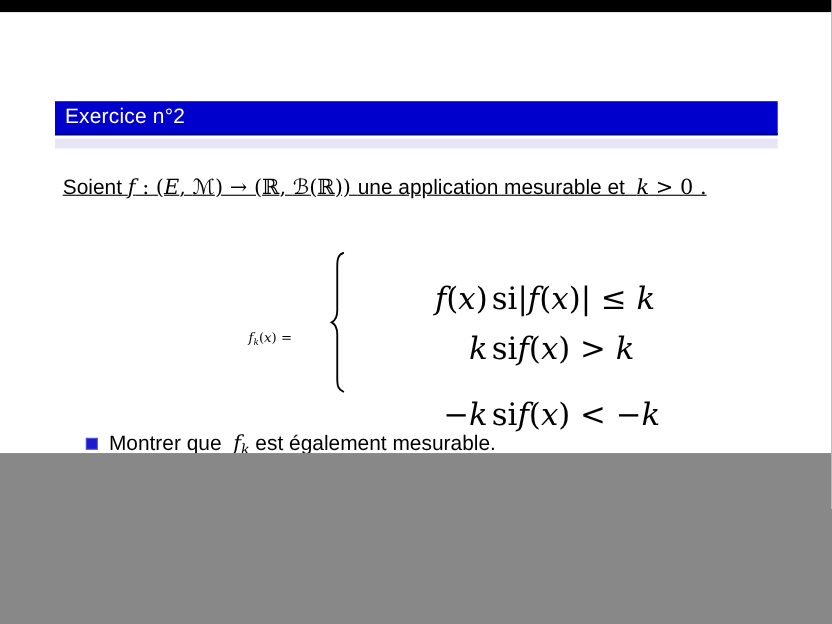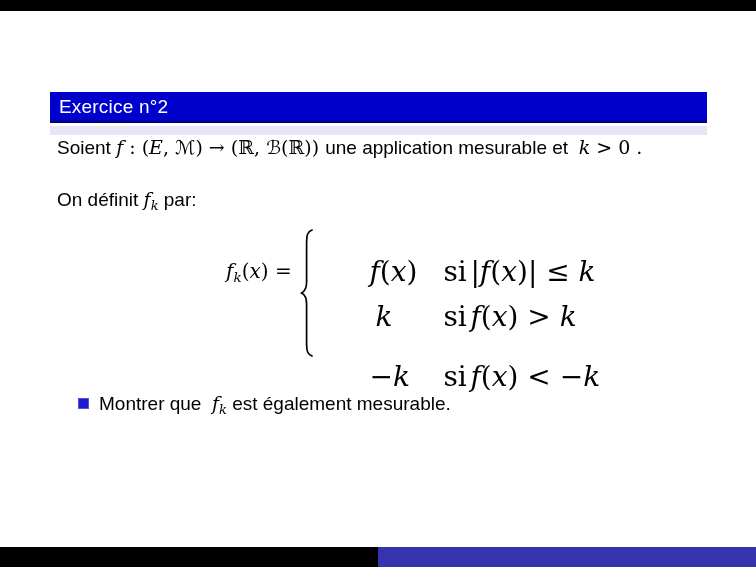--- a/index.html
+++ b/index.html
@@ -1,22 +1,23 @@
 <!DOCTYPE html>
 <html style="--c-topbar: #000000; --c-titlebar: #0000CC; --c-titlebar_border: #000080; --c-shadow: #E6E6F6; --c-text: #000000; --c-title_text: #FFFFFF; --c-bullet: #1B1BCE; --c-footer_left: #000000; --c-footer_right: #3533AE;"><head>
 <meta charset="utf-8">
 <style>
   html, body { margin: 0; padding: 0; background: #888; }
   .slide {
     position: relative;
-    width: 756px; height: 567px;
+    width: 756px; height: 412px;
     background: #ffffff;
     overflow: hidden;
     font-family: "Liberation Sans", sans-serif;
     color: var(--c-text, #000);
+    text-align: right;
   }
   .abs { position: absolute; }
 
   .top-bar { left: 0; top: 0; width: 756px; height: 11px; background: var(--c-topbar, #000); }
 
   .title-bar {
     left: 50px; top: 92px; width: 657px; height: 31px;
     background: var(--c-titlebar, #0000CC);
     border-bottom: 2px solid var(--c-titlebar_border, #000080);
     box-sizing: border-box;
@@ -25,24 +26,24 @@
   }
   .title-text {
     color: var(--c-title_text, #fff);
     font-size: 19px;
     letter-spacing: 0.2px;
     white-space: pre;
   }
   .title-shadow { left: 50px; top: 126px; width: 657px; height: 9px; background: var(--c-shadow, #E6E6F6); }
 
   .line { margin: 0; font-size: 19px; line-height: 27px; white-space: pre; }
-  .line1 { left: 57px; top: 134px; }
+  .line1 { left: 57px; top: 157px; text-decoration: underline; }
   .line2 { left: 57px; top: 186px; }
 
-  .eq-lhs { left: 226px; top: 261px; font-size: 20px; line-height: 21px; white-space: pre;
+  .eq-lhs { left: 226px; top: 289px; font-size: 12px; line-height: 36px; white-space: pre;
             font-family: "DejaVu Serif", serif; }
   .brace-svg { left: 299px; top: 228px; }
 
   .eq-row { left: 316px; height: 27px; font-size: 28px; line-height: 27px; white-space: pre;
             font-family: "DejaVu Serif", serif; }
   #eq-row-0 { top: 231px; }
   #eq-row-1 { top: 276px; }
   #eq-row-2 { top: 336px; }
   .cell { display: inline-block; vertical-align: top; white-space: pre; }
   .cell.value { width: 74px; }
@@ -74,21 +75,20 @@
 <div class="slide">
 
   <div class="abs top-bar"></div>
 
   <div class="abs title-bar">
     <span class="title-text">Exercice n°2</span>
   </div>
   <div class="abs title-shadow"></div>
 
   <p class="abs line line1"><span class="tk-s">Soient </span><span class="tk-i">f</span><span class="tk-r"> : (</span><span class="tk-i">E</span><span class="tk-r">, </span><span class="tk-c">ℳ</span><span class="tk-r">) → (</span><span class="tk-b">ℝ</span><span class="tk-r">, </span><span class="tk-c">ℬ</span><span class="tk-r">(</span><span class="tk-b">ℝ</span><span class="tk-r">)) </span><span class="tk-s">une application mesurable et  </span><span class="tk-i">k</span><span class="tk-r"> &gt; 0 .</span></p>
-  <p class="abs line line2"><span class="tk-s">On définit </span><span class="tk-i">f</span><span class="tk-sub">k</span><span class="tk-s"> par:</span></p>
 
   <div>
     <span class="abs eq-lhs"><span class="tk-i">f</span><span class="tk-sub">k</span><span class="tk-r">(</span><span class="tk-i">x</span><span class="tk-r">) = </span></span>
 
     <svg class="abs brace-svg" width="16" height="130" viewBox="0 0 16 130" aria-hidden="true">
       <path d="M 13 2 C 8.6 3.6, 7.6 7, 7.6 14 L 7.6 54 C 7.6 60, 6.4 63, 2.6 65 C 6.4 67, 7.6 70, 7.6 76 L 7.6 116 C 7.6 123, 8.6 126.4, 13 128" fill="none" stroke="#000000" stroke-width="1.7" stroke-linecap="round"></path>
     </svg>
 
     <div class="abs eq-row" id="eq-row-0">
       <span class="cell value"><span class="tk-i">f</span><span class="tk-r">(</span><span class="tk-i">x</span><span class="tk-r">)</span></span><span class="cell si"><span class="tk-r">si</span></span><span class="cell cond"><span class="tk-r">|</span><span class="tk-i">f</span><span class="tk-r">(</span><span class="tk-i">x</span><span class="tk-r">)| ≤ </span><span class="tk-i">k</span></span>

